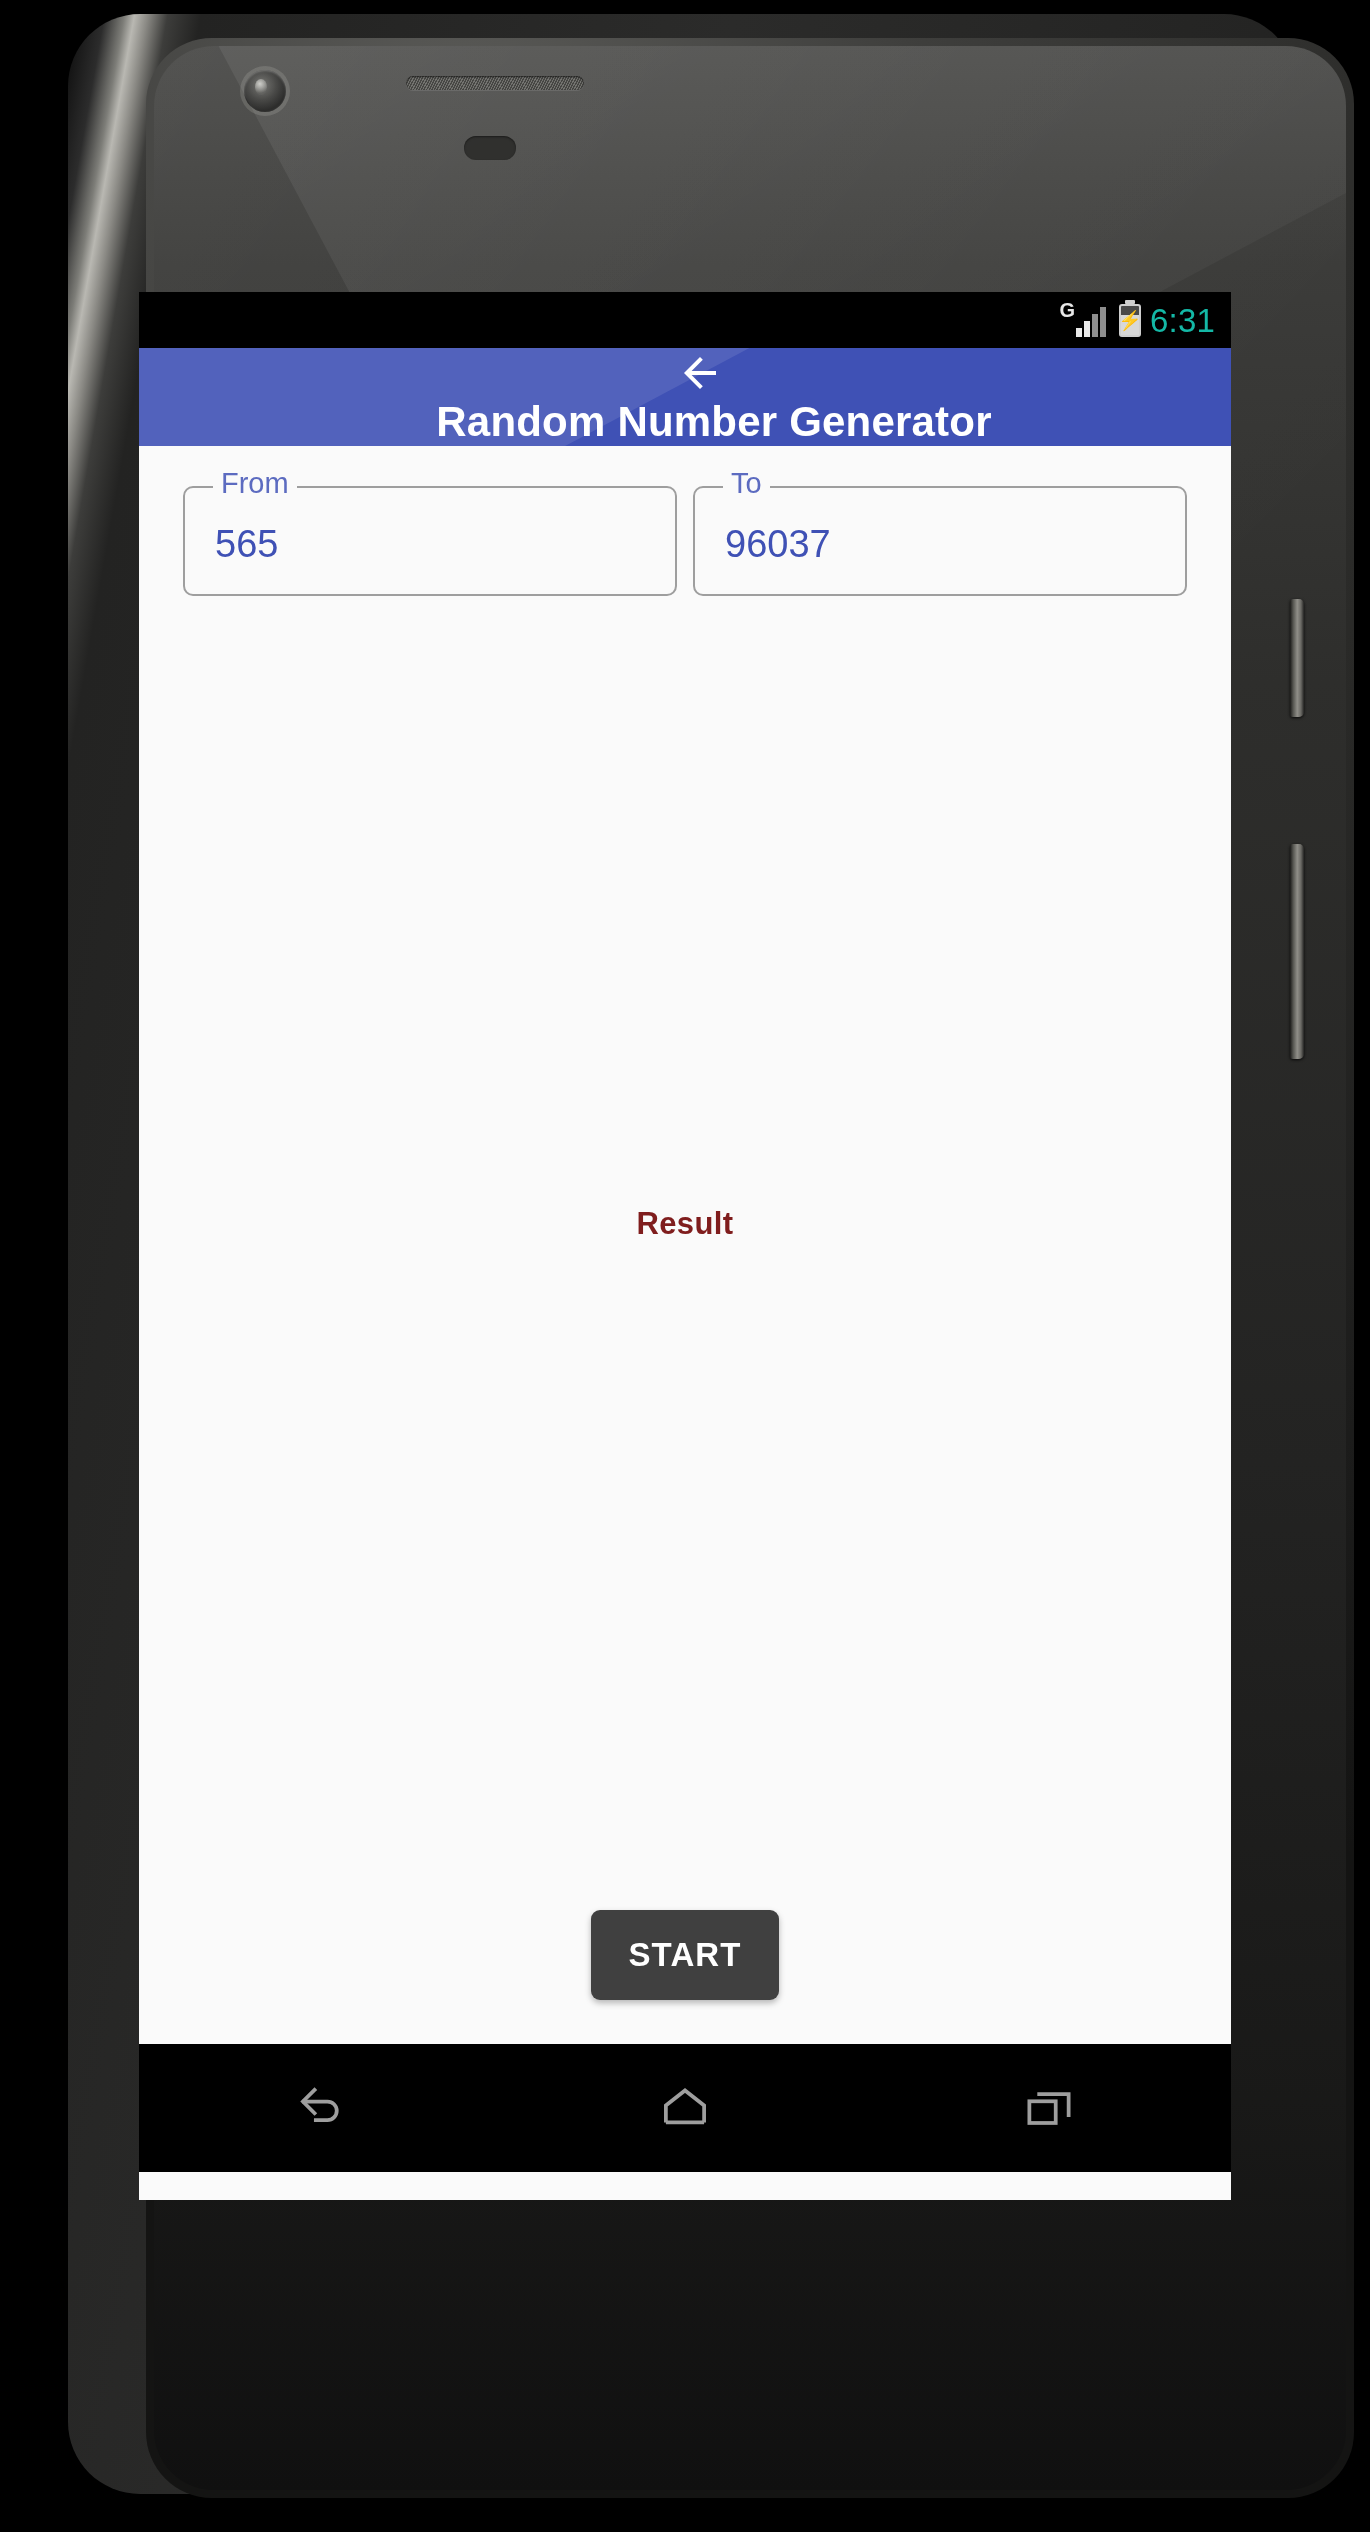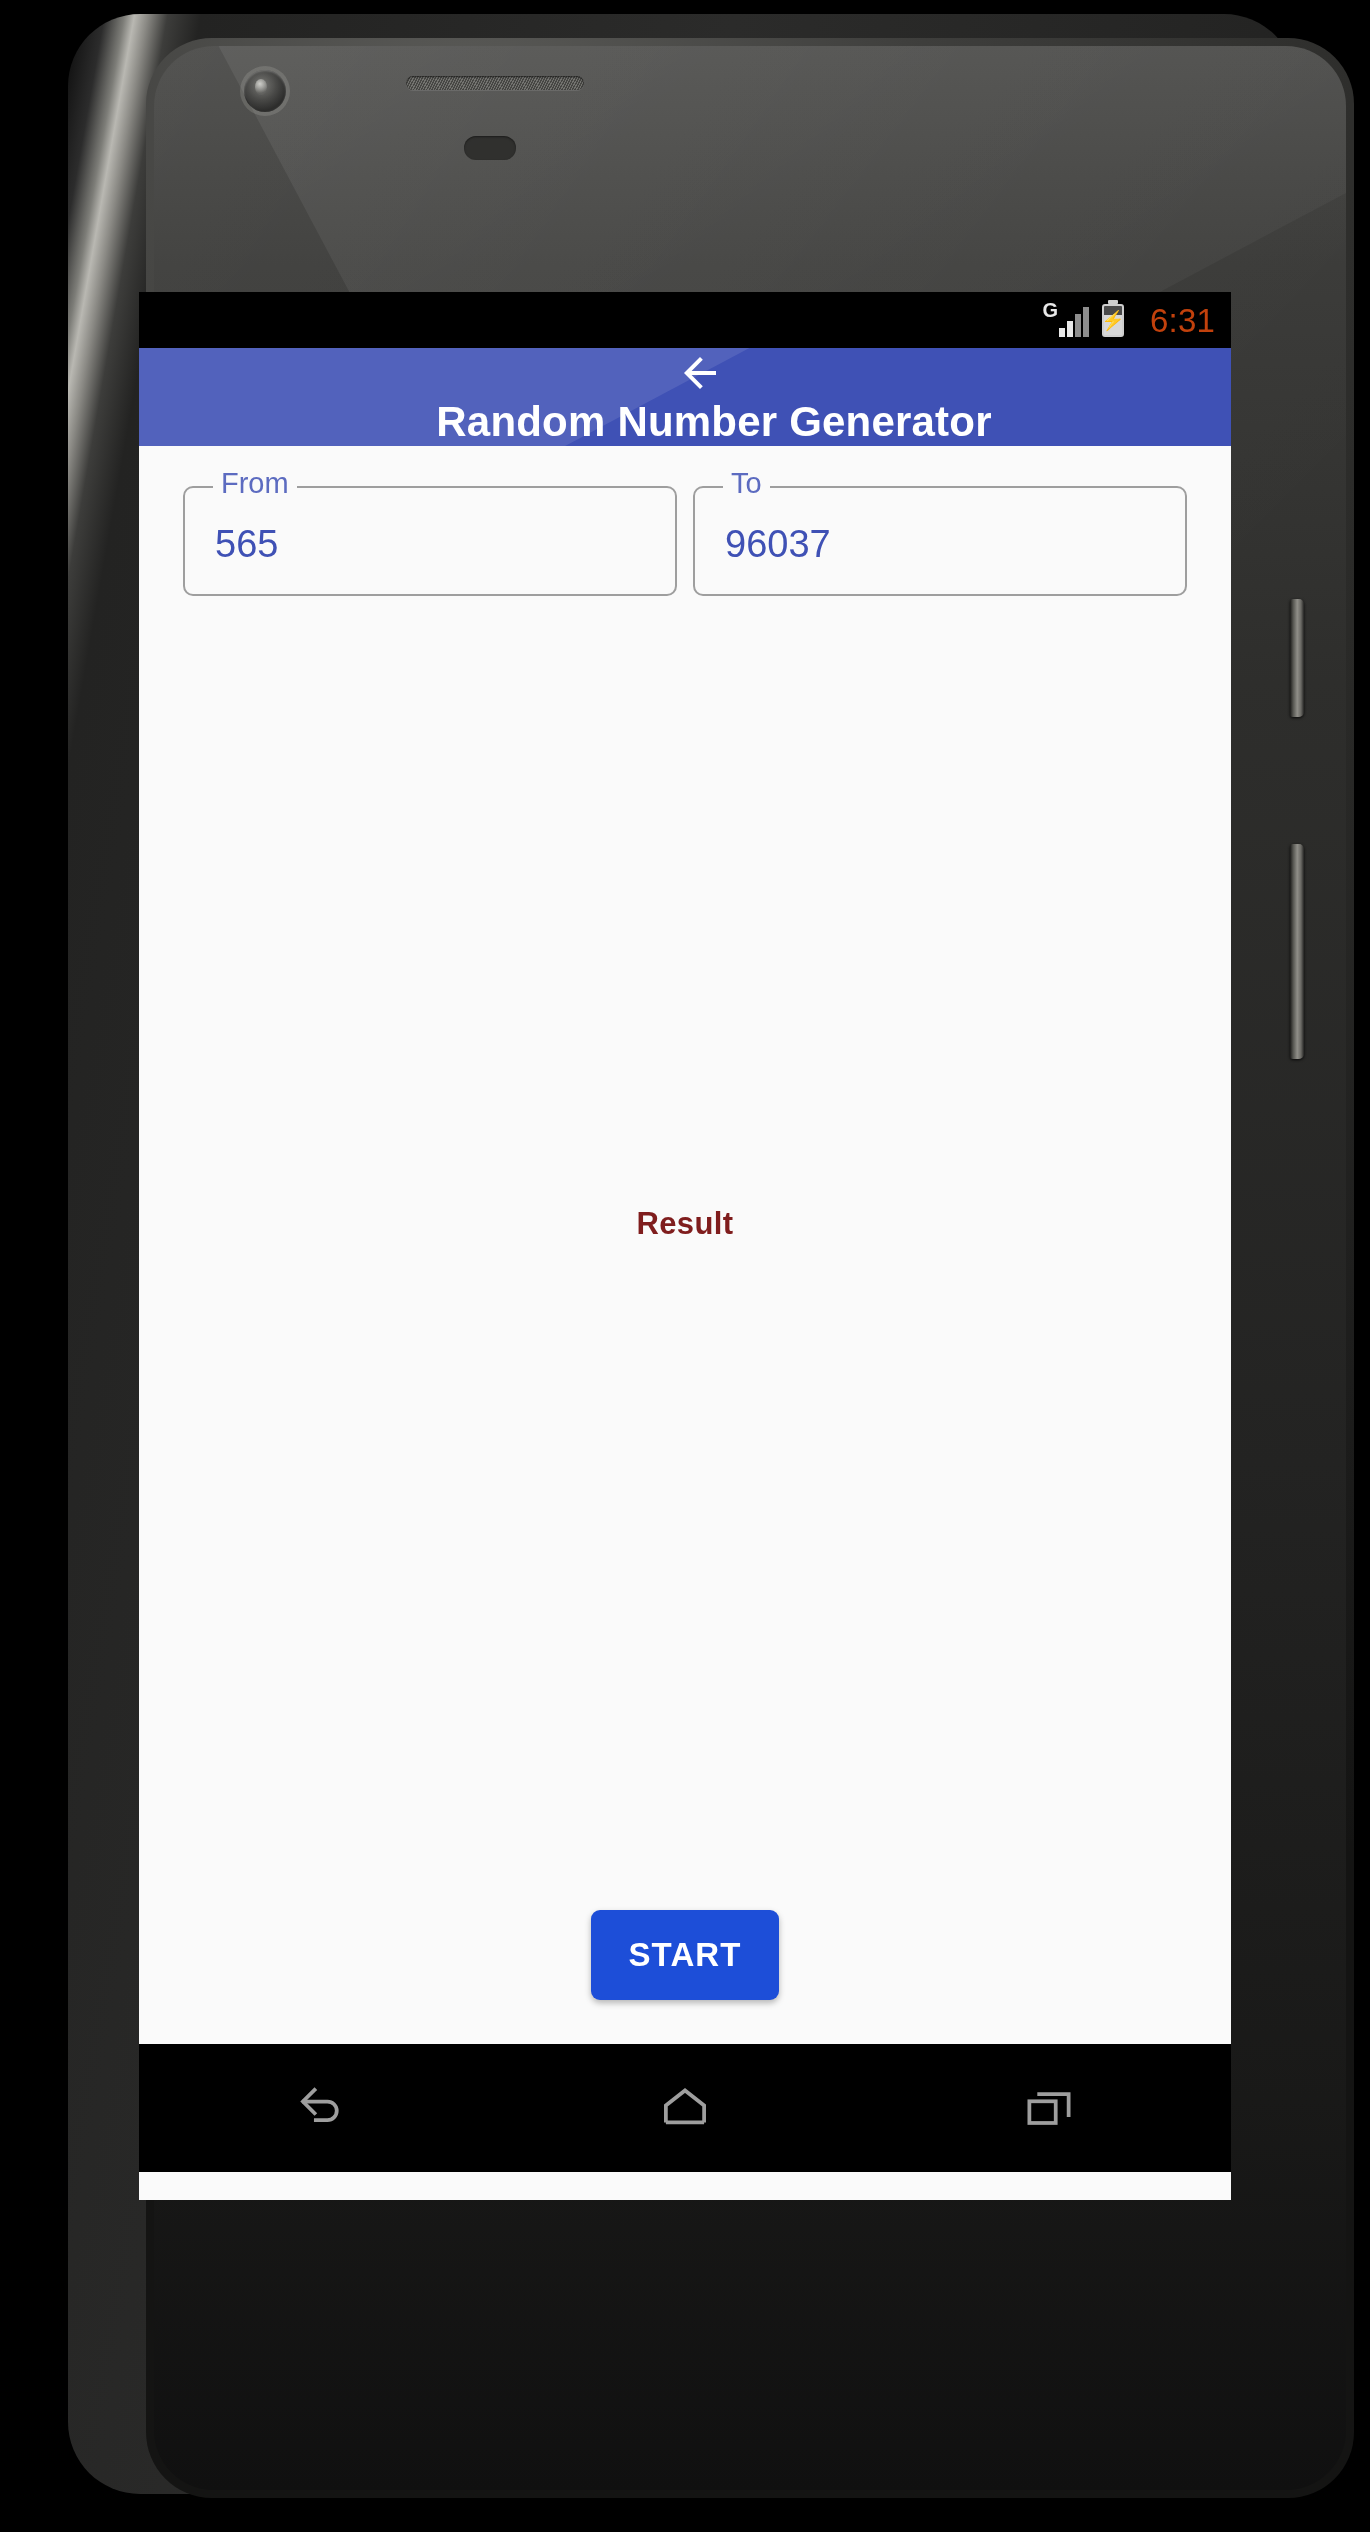--- a/index.html
+++ b/index.html
@@ -227,25 +227,25 @@
   .sb-battery .bolt {
     position: absolute;
     left: 50%; top: 50%;
     transform: translate(-50%,-50%);
     font-size: 19px;
     line-height: 1;
     color: #1a1a1a;
     z-index: 2;
   }
   .sb-clock {
-    color: #c2410c;
+    color: #14b8a6;
     font-size: 33px;
     line-height: 1;
     letter-spacing: 0.2px;
-    margin-left: 17px;
+    margin-left: 0;
     font-family: "Liberation Sans", sans-serif;
   }
 
   
   .app-bar {
     position: relative;
     height: 98px;
     background: #3f51b5;
     display: flex;
     align-items: center;
@@ -353,21 +353,21 @@
   .start-wrap {
     position: absolute;
     left: 0; right: 0;
     bottom: 44px;
     display: flex;
     justify-content: center;
   }
   .start-btn {
     min-width: 188px;
     padding: 26px 20px;
-    background: #1d4ed8;
+    background: #404040;
     color: #ffffff;
     border: none;
     border-radius: 9px;
     font-size: 33px;
     font-weight: bold;
     letter-spacing: 1.1px;
     font-family: "Liberation Sans", sans-serif;
     cursor: pointer;
     box-shadow: 0 3px 6px rgba(0,0,0,0.28);
   }

